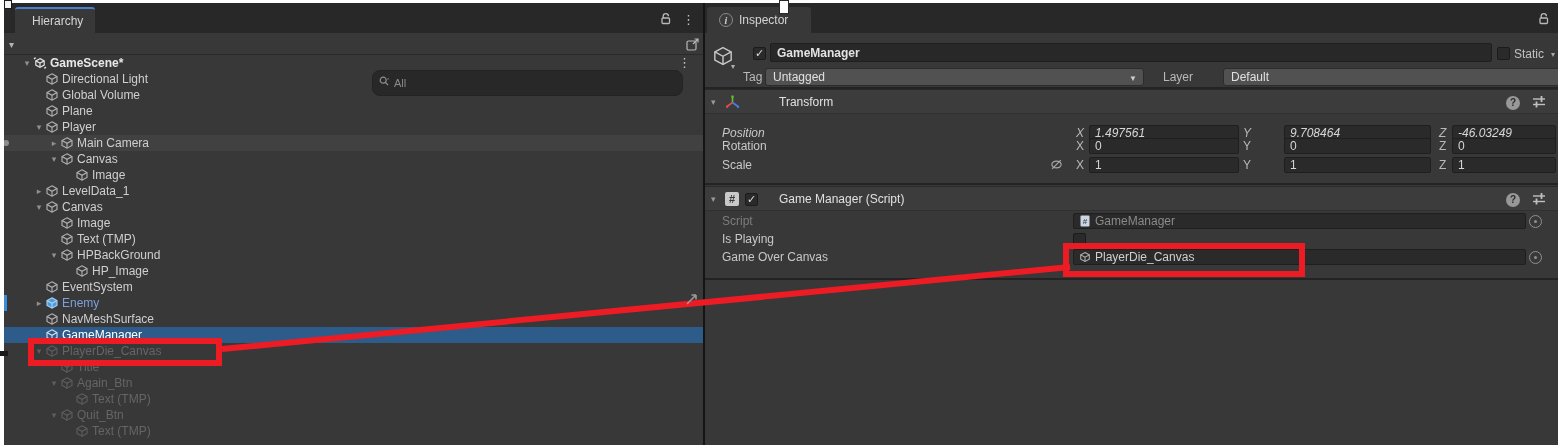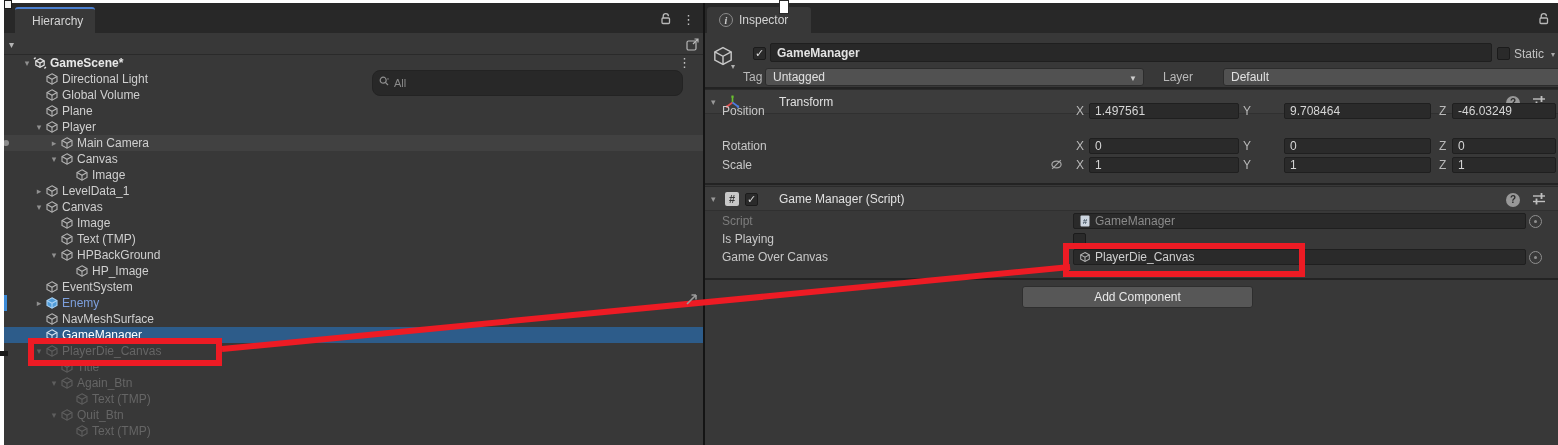--- a/index.html
+++ b/index.html
@@ -480,21 +480,21 @@
               <line x1="1" y1="4" x2="13" y2="4" stroke="#c0c0c0" stroke-width="1.4"></line>
               <line x1="9.5" y1="1" x2="9.5" y2="7" stroke="#c0c0c0" stroke-width="1.8"></line>
               <line x1="1" y1="9.5" x2="13" y2="9.5" stroke="#c0c0c0" stroke-width="1.4"></line>
               <line x1="4.5" y1="6.5" x2="4.5" y2="12.5" stroke="#c0c0c0" stroke-width="1.8"></line>
             </svg>
         </span>
       </span>
     </div>
     <div id="transform-rows">
 
-        <div class="t-row" style="top: 98px;">
+        <div class="t-row" style="top: 120px; font-style: italic;">
           <span class="t-label">Position</span>
           <span class="link-slot">
             
           </span>
           <span class="axl axx">X</span>
           <span class="nfield fx">1.497561</span>
           <span class="axl axy">Y</span>
           <span class="nfield fy">9.708464</span>
           <span class="axl axz">Z</span>
           <span class="nfield fz">-46.03249</span>
@@ -580,21 +580,20 @@
               <path d="M2 4.5 7 7.3 12 4.5 M7 7.3 V12.2" fill="none" stroke="#b4b4b4" stroke-width="1.2"></path>
             </svg>
         </span>
         <span>PlayerDie_Canvas</span>
       </div>
       <span class="picker-c"></span>
     </div>
 
     <div class="sep" style="top:275px;"></div>
 
-    <div class="addcomp">Add Component</div>
   </div>
 
   <div class="anno-rect" id="anno-rect-hierarchy"></div>
   <div class="anno-rect" id="anno-rect-inspector"></div>
   <div id="anno-line"></div>
 
   <span id="cursor">
     <svg width="12" height="13" viewBox="0 0 12 13">
         <path d="M1 12 L10 3 M10 3 H5.5 M10 3 V7.5" fill="none" stroke="#9a9a9a" stroke-width="1.6"></path>
       </svg>

